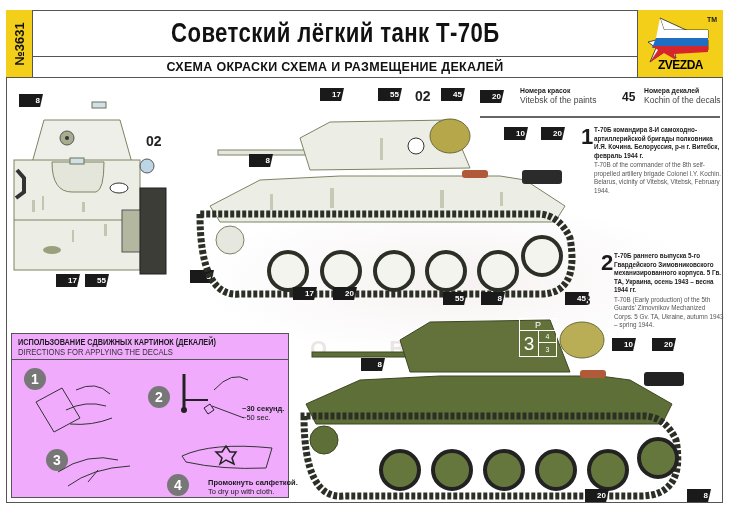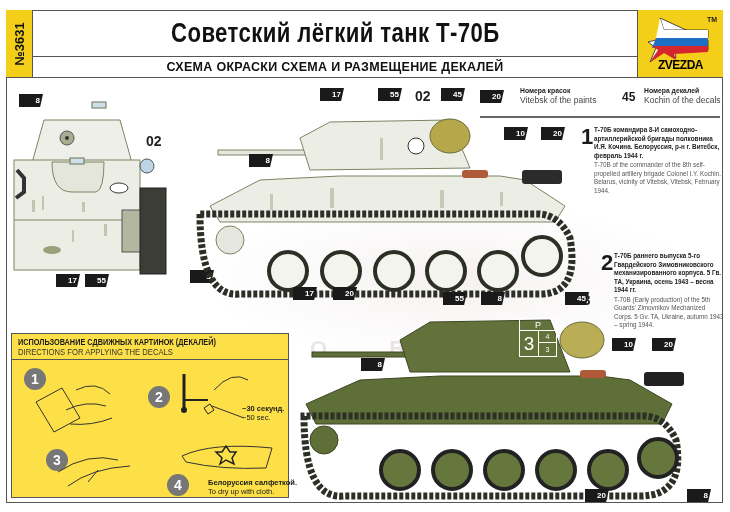--- a/index.html
+++ b/index.html
@@ -18,21 +18,21 @@
   .legend .rule { position: absolute; left: 0; top: 28px; width: 240px; height: 2px; background: #666; }
   .legend .ru { font-size: 8px; font-weight: bold; transform: scaleX(0.85); transform-origin: left; white-space: nowrap; }
   .legend .en { font-size: 8.5px; color: #444; white-space: nowrap; }
   .star-badge { position: absolute; height: 13px; min-width: 24px; background: #1a1a1a; color: #fff; font-size: 8px; font-weight: bold; display: flex; align-items: center; justify-content: flex-end; padding-right: 3px; clip-path: polygon(0 0, 100% 0, 88% 100%, 0 100%); }
   .star-badge::before { content: "★"; position: absolute; left: -4px; top: -4px; font-size: 16px; color: #1a1a1a; }
   .callout-num { position: absolute; font-size: 14px; color: #222; font-weight: bold; }
   .scheme-text { position: absolute; width: 130px; }
   .scheme-text .big { position: absolute; left: -13px; top: -2px; font-size: 22px; font-weight: bold; }
   .scheme-text .ru { font-size: 6.3px; font-weight: bold; line-height: 1.35; }
   .scheme-text .en { font-size: 6.3px; color: #555; line-height: 1.35; margin-top: 1px; }
-  .decal-box { position: absolute; left: 11px; top: 333px; width: 278px; height: 165px; border: 1px solid #555; background: #fde047; }
+  .decal-box { position: absolute; left: 11px; top: 333px; width: 278px; height: 165px; border: 1px solid #555; background: #f0abfc; }
   .decal-box .hdr { position: absolute; left: 0; top: 0; width: 100%; height: 26px; border-bottom: 1px solid #555; padding: 3px 6px; }
   .decal-box .hdr .ru { font-size: 8.5px; font-weight: bold; transform: scaleX(0.86); transform-origin: left; white-space: nowrap; }
   .decal-box .hdr .en { font-size: 8.5px; color: #333; transform: scaleX(0.9); transform-origin: left; white-space: nowrap; }
   .step { position: absolute; width: 22px; height: 22px; border-radius: 50%; background: #777; color: #fff; font-weight: bold; font-size: 14px; display: flex; align-items: center; justify-content: center; }
   .step-note { position: absolute; font-size: 7.5px; white-space: nowrap; }
   .step-note .b { font-weight: bold; }
   .watermark { position: absolute; left: 200px; top: 200px; width: 500px; height: 160px; background: radial-gradient(ellipse at center, rgba(230,215,215,0.35) 0%, rgba(255,255,255,0) 70%); }
   .wm-text { position: absolute; left: 232px; top: 336px; font-size: 22px; color: rgba(200,180,180,0.35); letter-spacing: 28px; font-weight: bold; }
   svg { position: absolute; overflow: visible; }
 </style>
@@ -257,16 +257,16 @@
   <div class="step" style="left:34px;top:115px;">3</div>
   <svg width="80" height="50" viewBox="0 0 80 50" style="left:46px;top:108px;">
     <path d="M0 30 Q30 10 60 18 M10 44 Q34 26 72 24 M30 40 L40 28" stroke="#333" fill="none"></path>
   </svg>
   <svg width="90" height="40" viewBox="0 0 90 40" style="left:170px;top:100px;">
     <path d="M0 22 Q30 8 90 14 L84 34 Q40 36 4 28 Z" fill="none" stroke="#333"></path>
     <polygon points="40,18 44,12 48,18 54,18 50,24 52,30 44,26 38,30 40,24 34,18" fill="none" stroke="#222" stroke-width="1.5"></polygon>
   </svg>
   <div class="step" style="left:155px;top:140px;">4</div>
   <div class="step-note" style="left:196px;top:144px;">
-    <div class="b">Белоруссия салфеткой.</div>
+    <div class="b">Промокнуть салфеткой.</div>
     <div>To dry up with cloth.</div>
   </div>
 </div>
 
 </body></html>

